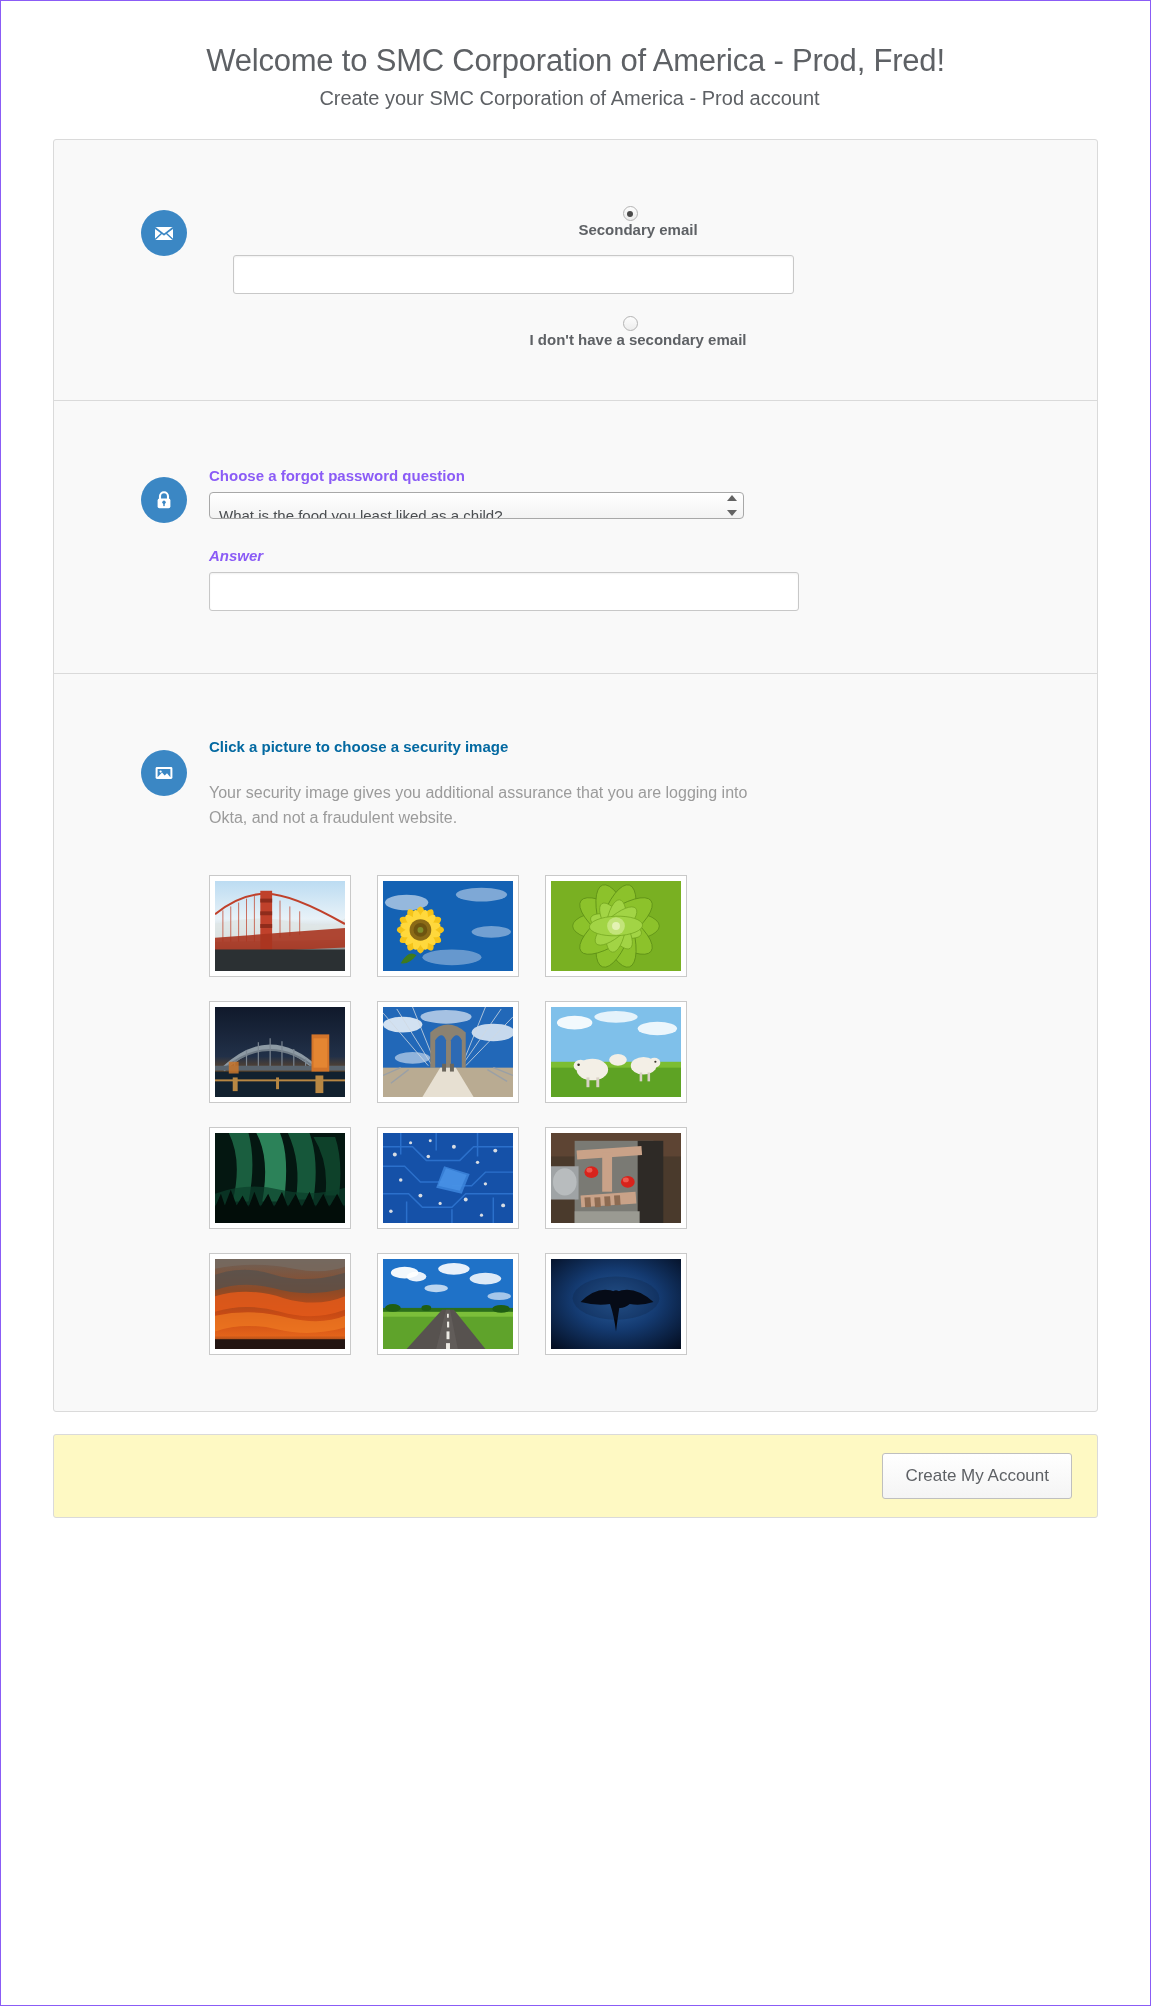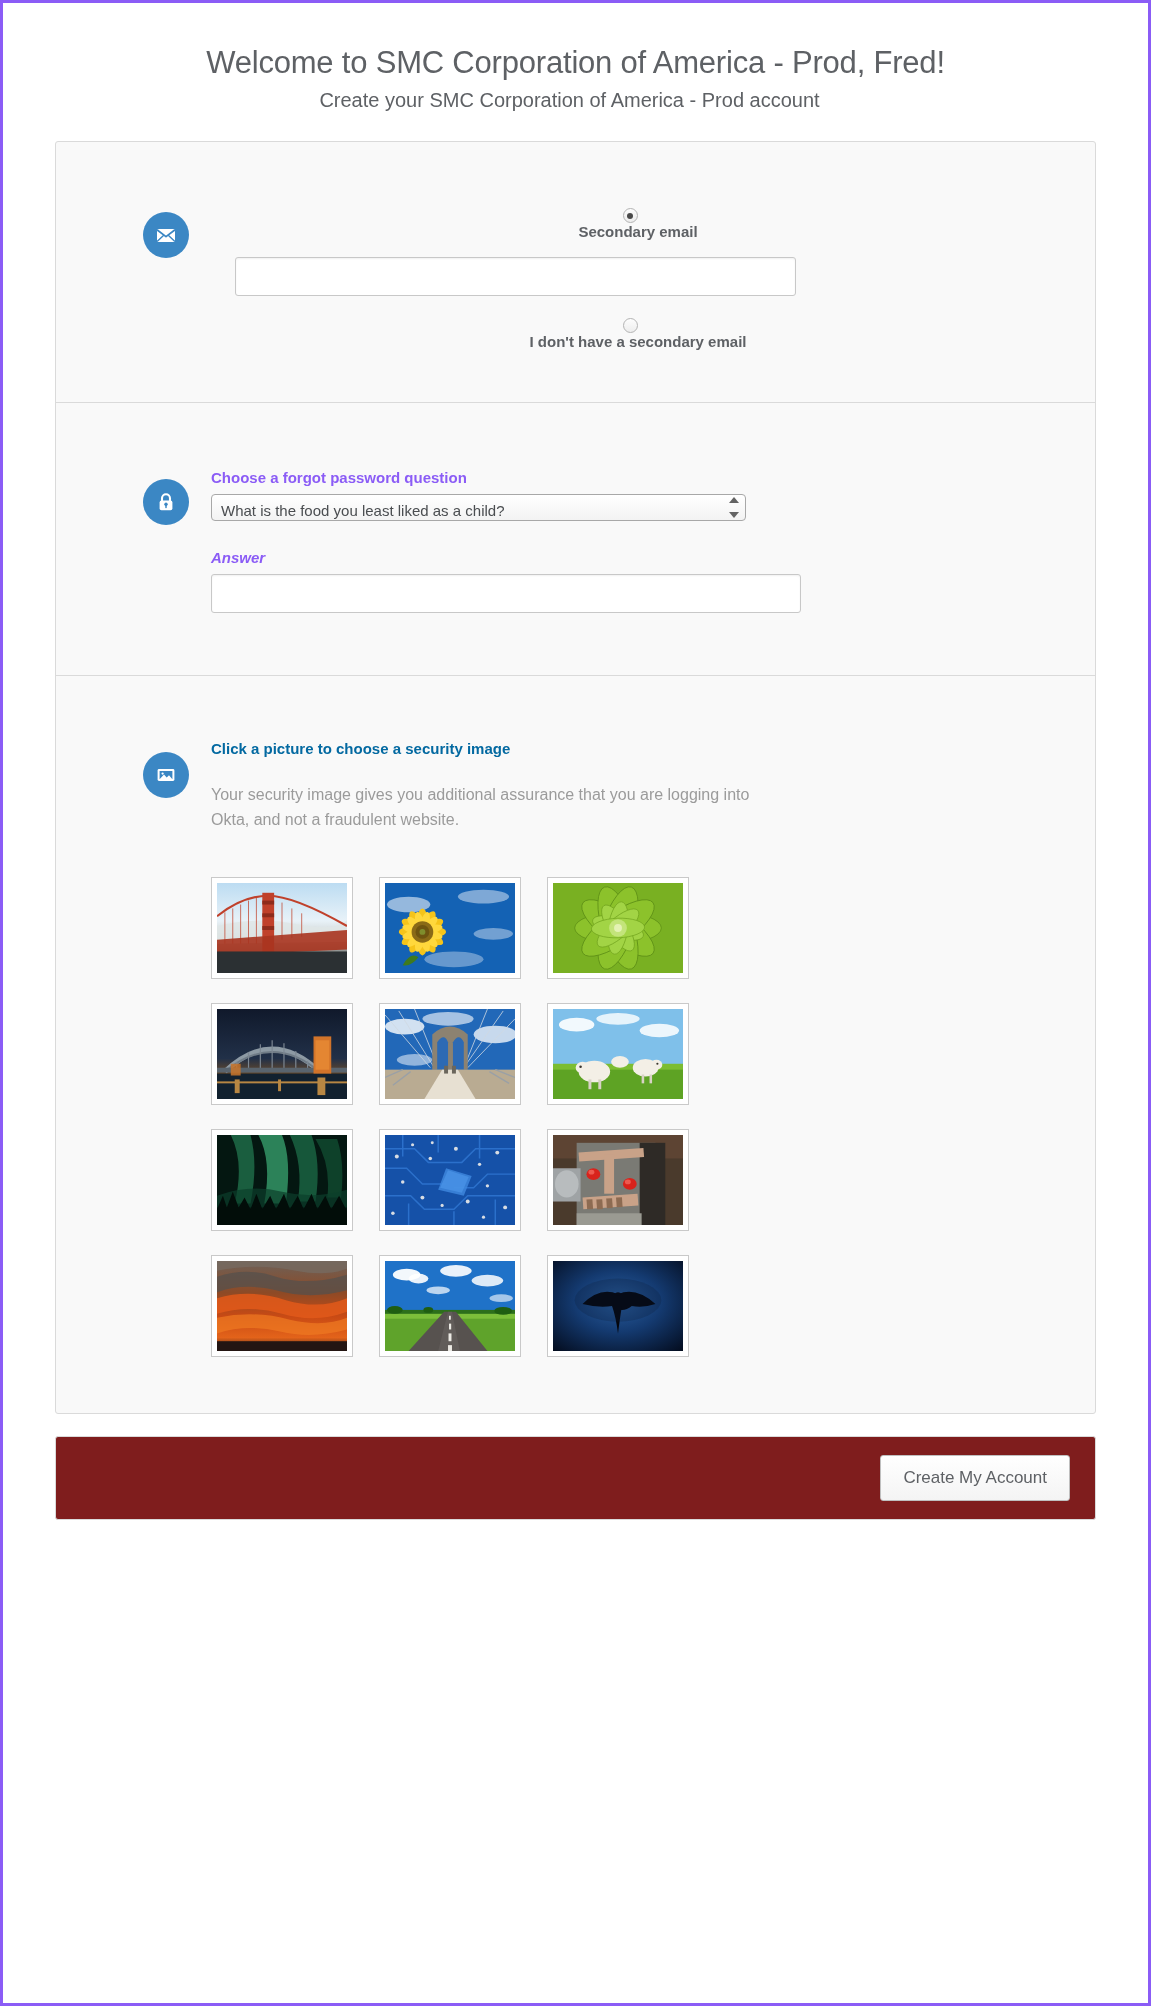--- a/index.html
+++ b/index.html
@@ -7,21 +7,21 @@
     margin: 0; padding: 0;
     background: #ffffff;
     font-family: "Liberation Sans", sans-serif;
     -webkit-font-smoothing: antialiased;
   }
   .page {
     width: 1151px;
     min-height: 2006px;
     position: relative;
     background: #fff;
-    border: 3px solid #8b5cf6;
+    border: 1px solid #8b5cf6;
   }
 
   
   .header { padding: 40px 0 18px 0; text-align: center; }
   .header h1 {
     margin: 0;
     font-size: 31px;
     font-weight: 300;
     color: #5e6165;
     letter-spacing: -0.2px;
@@ -120,21 +120,21 @@
     height: 27px;
   }
   .select-box {
     width: 535px;
     height: 27px;
     border: 1px solid #a8a8a8;
     border-radius: 4px;
     background: linear-gradient(#ffffff, #f3f3f3);
     font-size: 15px;
     color: #4a4d50;
-    padding: 3px 30px 0 9px;
+    padding: 10px 30px 0 9px;
     line-height: 25px;
     white-space: nowrap;
     overflow: hidden;
     text-overflow: ellipsis;
     cursor: pointer;
   }
   .stepper {
     position: absolute;
     right: 7px; top: 3px;
     width: 11px; height: 21px;
@@ -193,21 +193,21 @@
     overflow: hidden;
     position: relative;
   }
   .thumb-img svg { display: block; width: 100%; height: 100%; }
 
   
   .footer {
     margin: 22px 52px 0 52px;
     border: 1px solid #dadada;
     border-radius: 3px;
-    background: #7f1d1d;
+    background: #fef9c3;
     height: 84px;
     display: flex;
     align-items: center;
     justify-content: flex-end;
     padding-right: 25px;
   }
   .primary-btn {
     background: linear-gradient(#ffffff, #f4f4f4);
     border: 1px solid #bfbfbf;
     border-radius: 3px;

